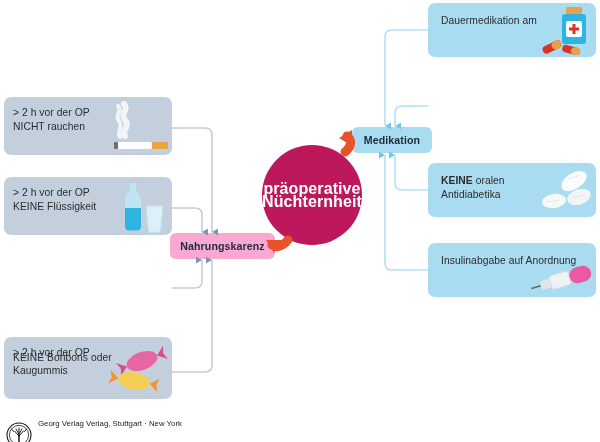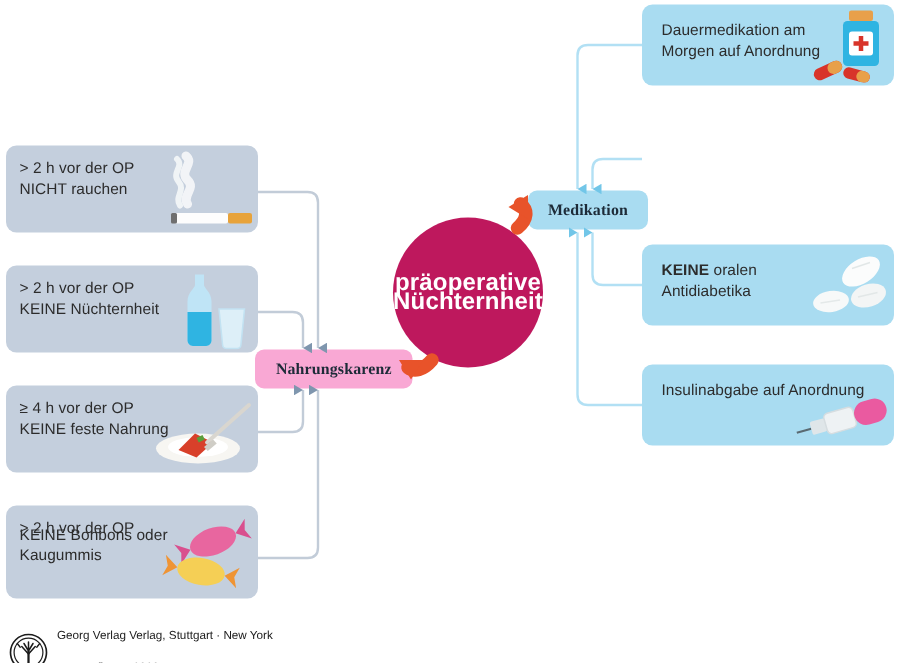--- a/index.html
+++ b/index.html
@@ -36,21 +36,20 @@
   .right-box .txt{left:13px;top:11px;}
 
   
   .node{
     position:absolute;
     border-radius:6px;
     box-sizing:border-box;
     display:flex;align-items:center;justify-content:center;
     font-weight:bold;font-size:10.6px;color:#1d2b38;
     letter-spacing:.1px;
-    font-family:Liberation Serif, serif;
   }
   .node-grey{background:#f9a8d4;}
   .node-blue{background:#a9dcf1;}
 
   
   #circle{
     position:absolute;
     border-radius:50%;
     background:#be185d;
     display:flex;align-items:center;justify-content:center;
@@ -119,42 +118,30 @@
       <path d="M20,4 C26,9 15,14 21,20 C27,26 17,30 21,36" fill="none" stroke="#f4f6f8" stroke-width="6" stroke-linecap="round" opacity=".95"></path>
       <path d="M14,6 C19,11 10,15 15,21 C20,27 12,31 16,37" fill="none" stroke="#fbfcfd" stroke-width="4" stroke-linecap="round" opacity=".8"></path>
       <rect x="12" y="42" width="36" height="7" rx="1.4" fill="#fdfdfd"></rect>
       <rect x="48" y="42" width="16" height="7" rx="1.4" fill="#e8a33a"></rect>
       <rect x="10" y="42" width="4" height="7" rx="1" fill="#6f6f6f"></rect>
     </svg>
   </div>
 
   <div class="box left-box" style="left:4px;top:177px;width:168px;height:58px;">
     <div class="txt">&gt; 2 h vor der OP</div>
-    <div class="txt" style="top:22.6px;">KEINE Nüchternheit</div>
+    <div class="txt" style="top:22.6px;">KEINE Flüssigkeit</div>
     <svg class="icon-art" style="left:108px;top:4px;" width="58" height="52" viewBox="0 0 58 52">
       <path d="M18,2 h6 v7 c0,2 5,5 5,11 v26 c0,2 -1.6,3.6 -3.6,3.6 h-8.8
                c-2,0 -3.6,-1.6 -3.6,-3.6 v-26 c0,-6 5,-9 5,-11 z" fill="#bfe4f6"></path>
       <path d="M13,27 h16 v19 c0,2 -1.6,3.6 -3.6,3.6 h-8.8 c-2,0 -3.6,-1.6 -3.6,-3.6 z" fill="#2fb4e2"></path>
       <path d="M34,25 h17 l-2.4,24 c-0.15,1.5 -1,2.3 -2.4,2.3 h-7.4
                c-1.4,0 -2.25,-0.8 -2.4,-2.3 z" fill="#ddeff8" stroke="#c2e2f2" stroke-width="1"></path>
     </svg>
   </div>
 
-  <div class="box left-box" style="left:4px;top:257px;width:168px;height:58px;">
-    <div class="txt">≥ 4 h vor der OP</div>
-    <div class="txt" style="top:22.6px;">KEINE feste Nahrung</div>
-    <svg class="icon-art" style="left:96px;top:8px;" width="72" height="48" viewBox="0 0 72 48">
-      <ellipse cx="32" cy="34" rx="28" ry="10" fill="#f7f6f2"></ellipse>
-      <ellipse cx="32" cy="33" rx="20" ry="6.5" fill="#ffffff"></ellipse>
-      <path d="M19,35 L30,24 L42,30 L31,40 Z" fill="#d8402a"></path>
-      <path d="M31,27 l4,-2 l1.5,3 l-4,2 z" fill="#5a9e3a"></path>
-      <line x1="38" y1="30" x2="66" y2="5" stroke="#d9d6cf" stroke-width="2.6" stroke-linecap="round"></line>
-      <path d="M36,33 l6,-5 l2.5,2.6 l-6,5 z" fill="#cfcdc6"></path>
-    </svg>
-  </div>
 
   <div class="box left-box" style="left:4px;top:337px;width:168px;height:62px;">
     <div class="txt">&gt; 2 h vor der OP</div>
     <div class="txt" style="top:13.6px;">KEINE Bonbons oder</div>
     <div class="txt" style="top:27.2px;">Kaugummis</div>
     <svg class="icon-art" style="left:100px;top:6px;" width="68" height="54" viewBox="0 0 68 54">
       <g transform="rotate(-20 38 18)">
         <ellipse cx="38" cy="18" rx="16" ry="9" fill="#e8669f"></ellipse>
         <path d="M22,18 l-9,-7 l2.5,7 l-2.5,7 z" fill="#d94f8e"></path>
         <path d="M54,18 l9,-7 l-2.5,7 l2.5,7 z" fill="#d94f8e"></path>
@@ -162,21 +149,20 @@
       <g transform="rotate(10 30 38)">
         <ellipse cx="30" cy="38" rx="16" ry="9" fill="#f5cf55"></ellipse>
         <path d="M14,38 l-9,-7 l2.5,7 l-2.5,7 z" fill="#ef9434"></path>
         <path d="M46,38 l9,-7 l-2.5,7 l2.5,7 z" fill="#ef9434"></path>
       </g>
     </svg>
   </div>
 
   <div class="box right-box" style="left:428px;top:3px;width:168px;height:54px;">
     <div class="txt">Dauermedikation am</div>
-    <div class="txt" style="top:24.6px;">Morgen auf Anordnung</div>
     <svg class="icon-art" style="left:112px;top:2px;" width="56" height="50" viewBox="0 0 56 50">
       <rect x="26" y="2" width="16" height="7" rx="1.5" fill="#e8a04a"></rect>
       <rect x="22" y="9" width="24" height="30" rx="3" fill="#2fb4e2"></rect>
       <rect x="26" y="16" width="16" height="16" rx="2" fill="#ffffff"></rect>
       <rect x="32.5" y="19" width="3" height="10" fill="#d8342a"></rect>
       <rect x="29" y="22.5" width="10" height="3" fill="#d8342a"></rect>
       <g transform="rotate(-25 12 42)">
         <rect x="2" y="38" width="20" height="8" rx="4" fill="#d8342a"></rect>
         <rect x="12" y="38" width="10" height="8" rx="4" fill="#e8a04a"></rect>
       </g>

